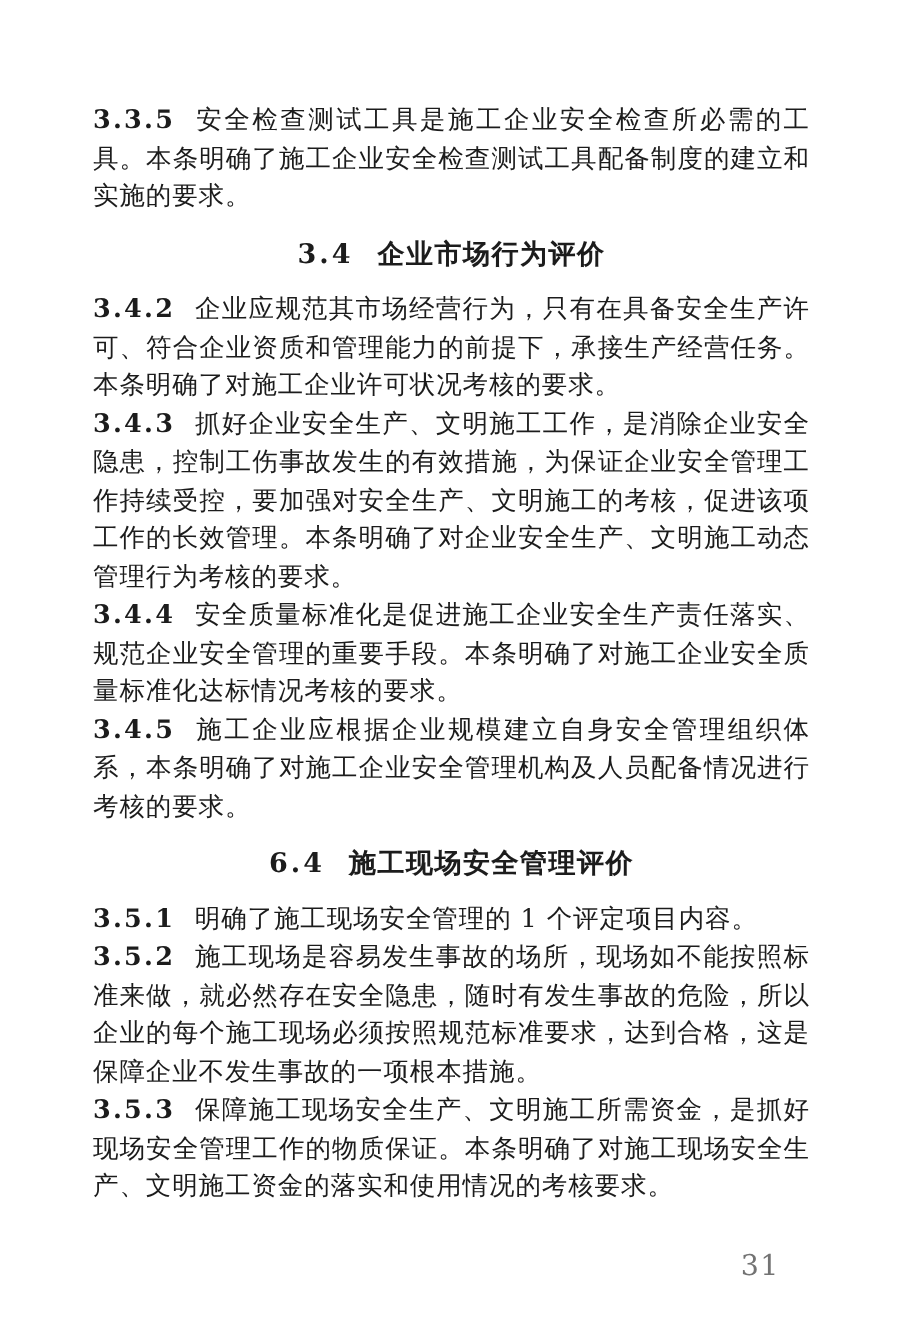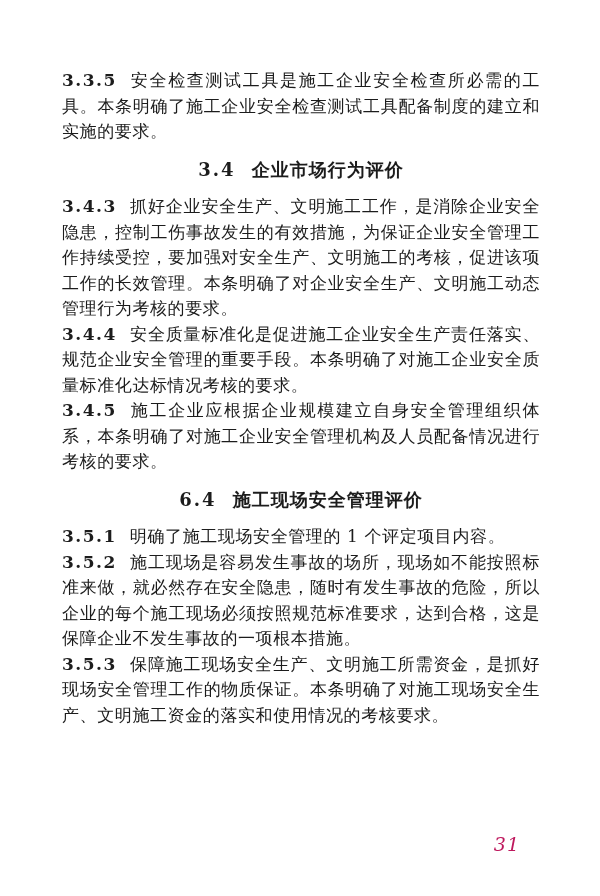--- a/index.html
+++ b/index.html
@@ -46,22 +46,21 @@
   }
   .heading .hnum {
     margin-right: 16px;
     letter-spacing: 2px;
   }
   .page-number {
     position: absolute;
     top: 833px;
     right: 80px;
     font-size: 19px;
-    font-style: italic;
-    color: #be185d;
+    color: #737373;
     letter-spacing: 1px;
   }
   .watermark {
     position: absolute;
     top: 873px;
     left: 0;
     width: 100%;
     text-align: center;
     font-size: 12.5px;
     color: #acacac;
@@ -74,20 +73,21 @@
 
 <div class="page">
 
   <div class="content">
 
     <p class="para"><span class="num">3.3.5</span><span>安全检查测试工具是施工企业安全检查所必需的工具。本条明确了施工企业安全检查测试工具配备制度的建立和实施的要求。</span></p>
 
     <h3 class="heading"><span class="hnum">3.4</span><span>企业市场行为评价</span></h3>
 
 
+    <p class="para"><span class="num">3.4.2</span><span>企业应规范其市场经营行为，只有在具备安全生产许可、符合企业资质和管理能力的前提下，承接生产经营任务。本条明确了对施工企业许可状况考核的要求。</span></p>
 
     <p class="para"><span class="num">3.4.3</span><span>抓好企业安全生产、文明施工工作，是消除企业安全隐患，控制工伤事故发生的有效措施，为保证企业安全管理工作持续受控，要加强对安全生产、文明施工的考核，促进该项工作的长效管理。本条明确了对企业安全生产、文明施工动态管理行为考核的要求。</span></p>
 
     <p class="para"><span class="num">3.4.4</span><span>安全质量标准化是促进施工企业安全生产责任落实、规范企业安全管理的重要手段。本条明确了对施工企业安全质量标准化达标情况考核的要求。</span></p>
 
     <p class="para"><span class="num">3.4.5</span><span>施工企业应根据企业规模建立自身安全管理组织体系，本条明确了对施工企业安全管理机构及人员配备情况进行考核的要求。</span></p>
 
     <h3 class="heading"><span class="hnum">6.4</span><span>施工现场安全管理评价</span></h3>
 
     <p class="para"><span class="num">3.5.1</span><span>明确了施工现场安全管理的 1 个评定项目内容。</span></p>

